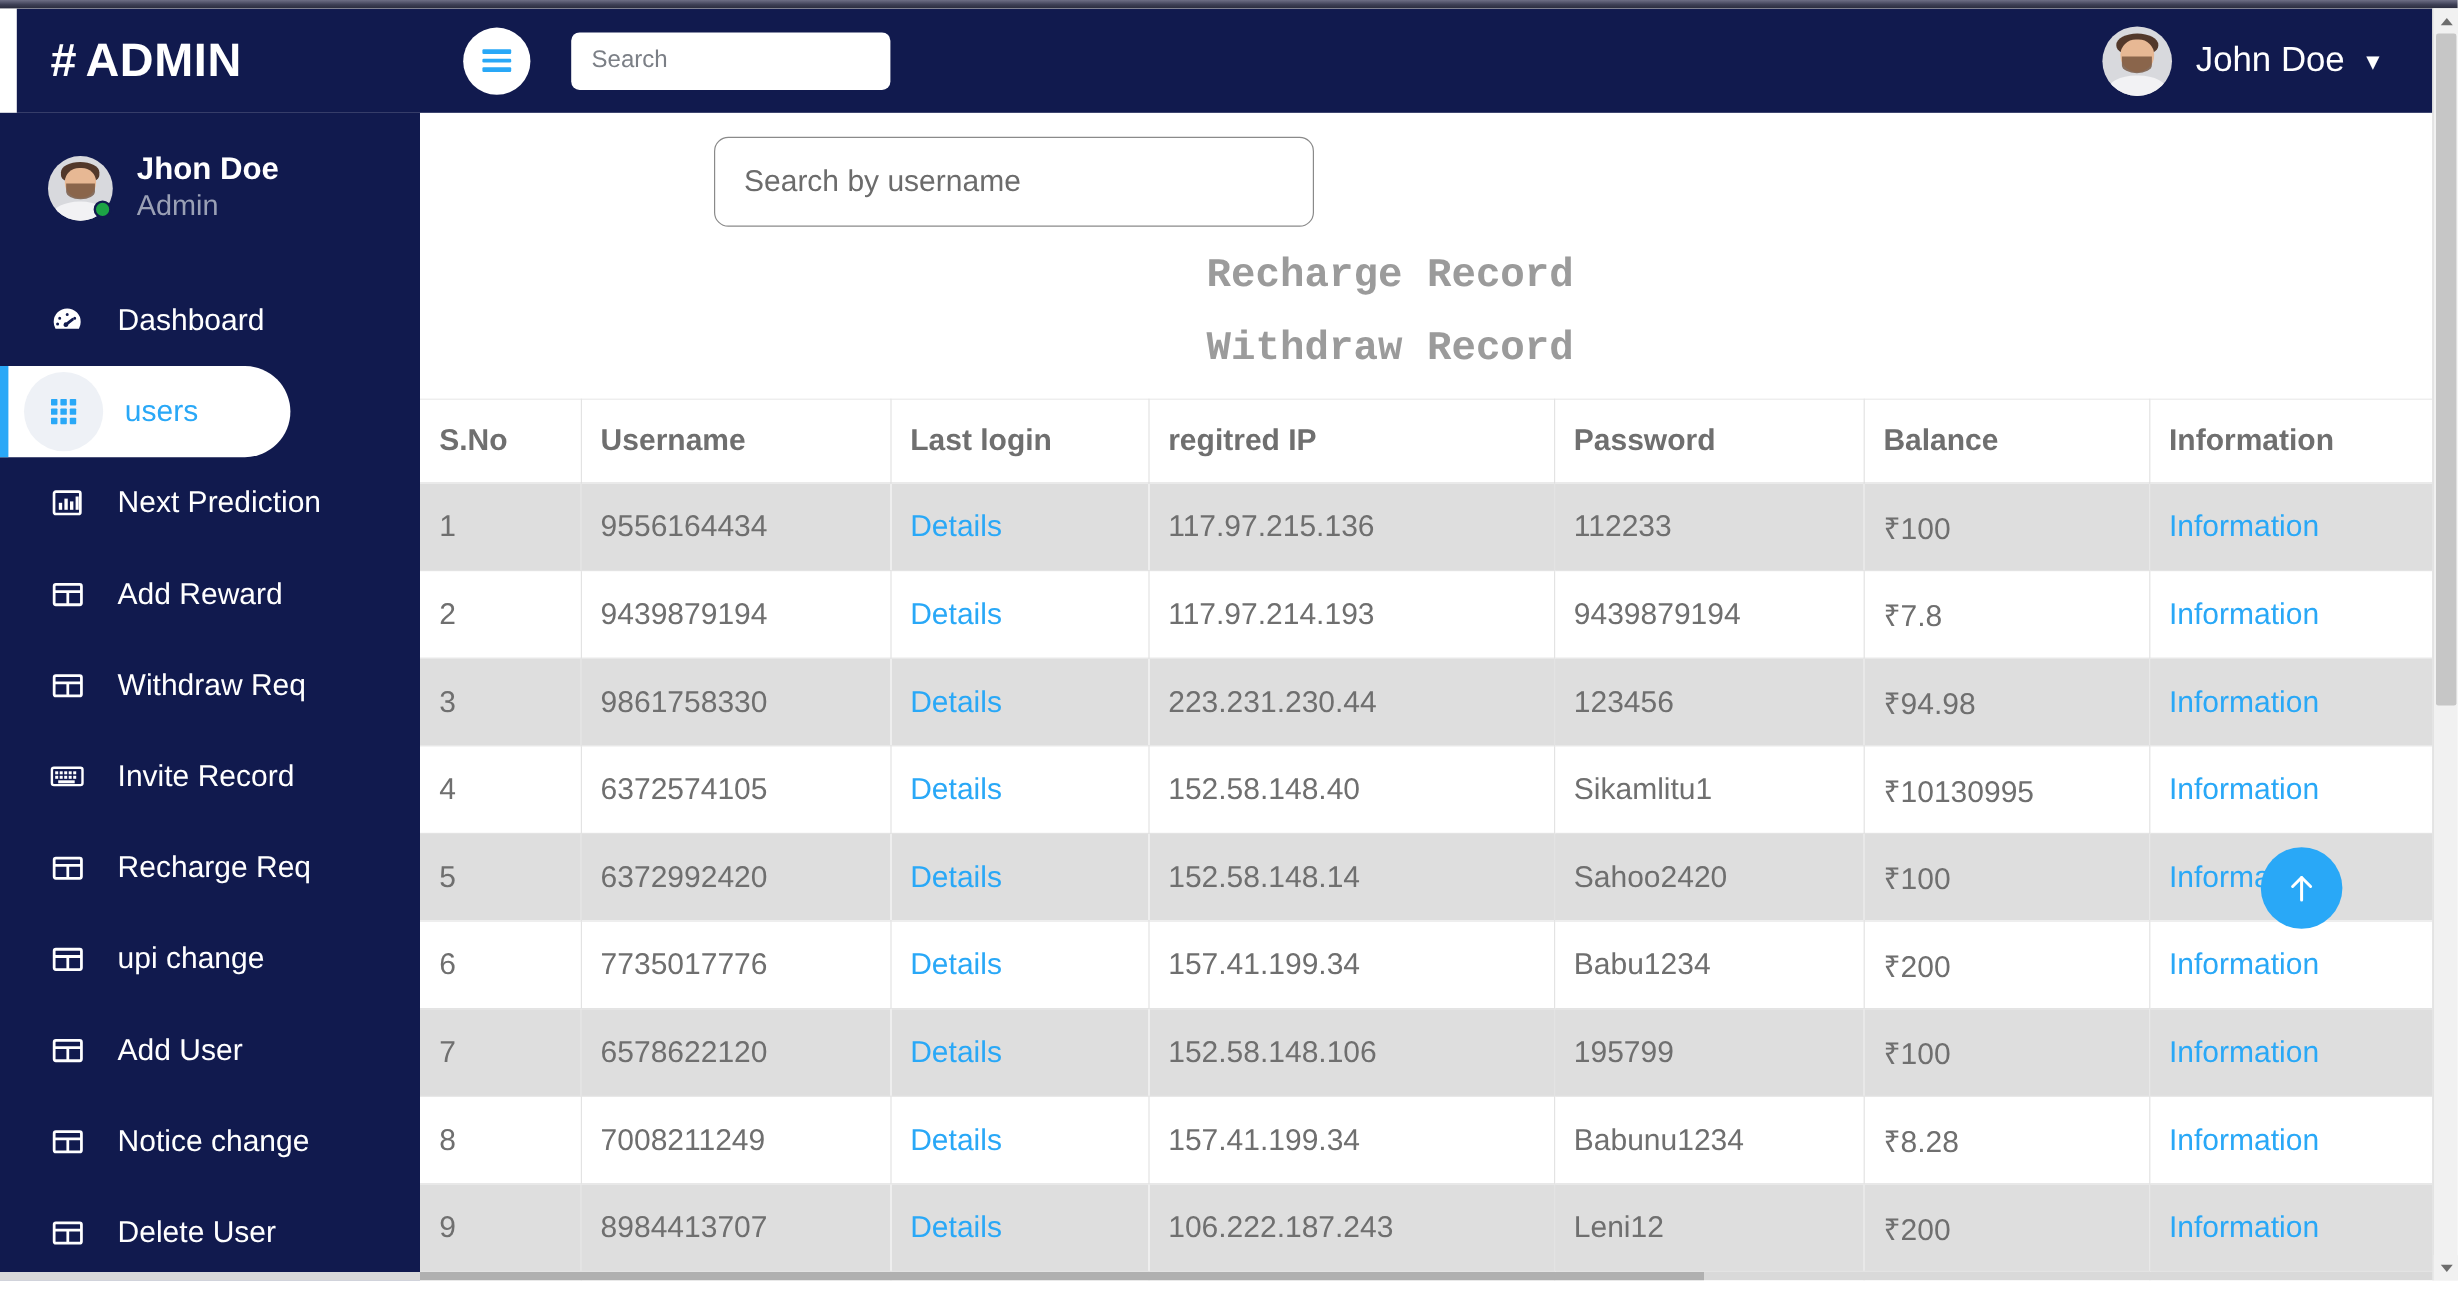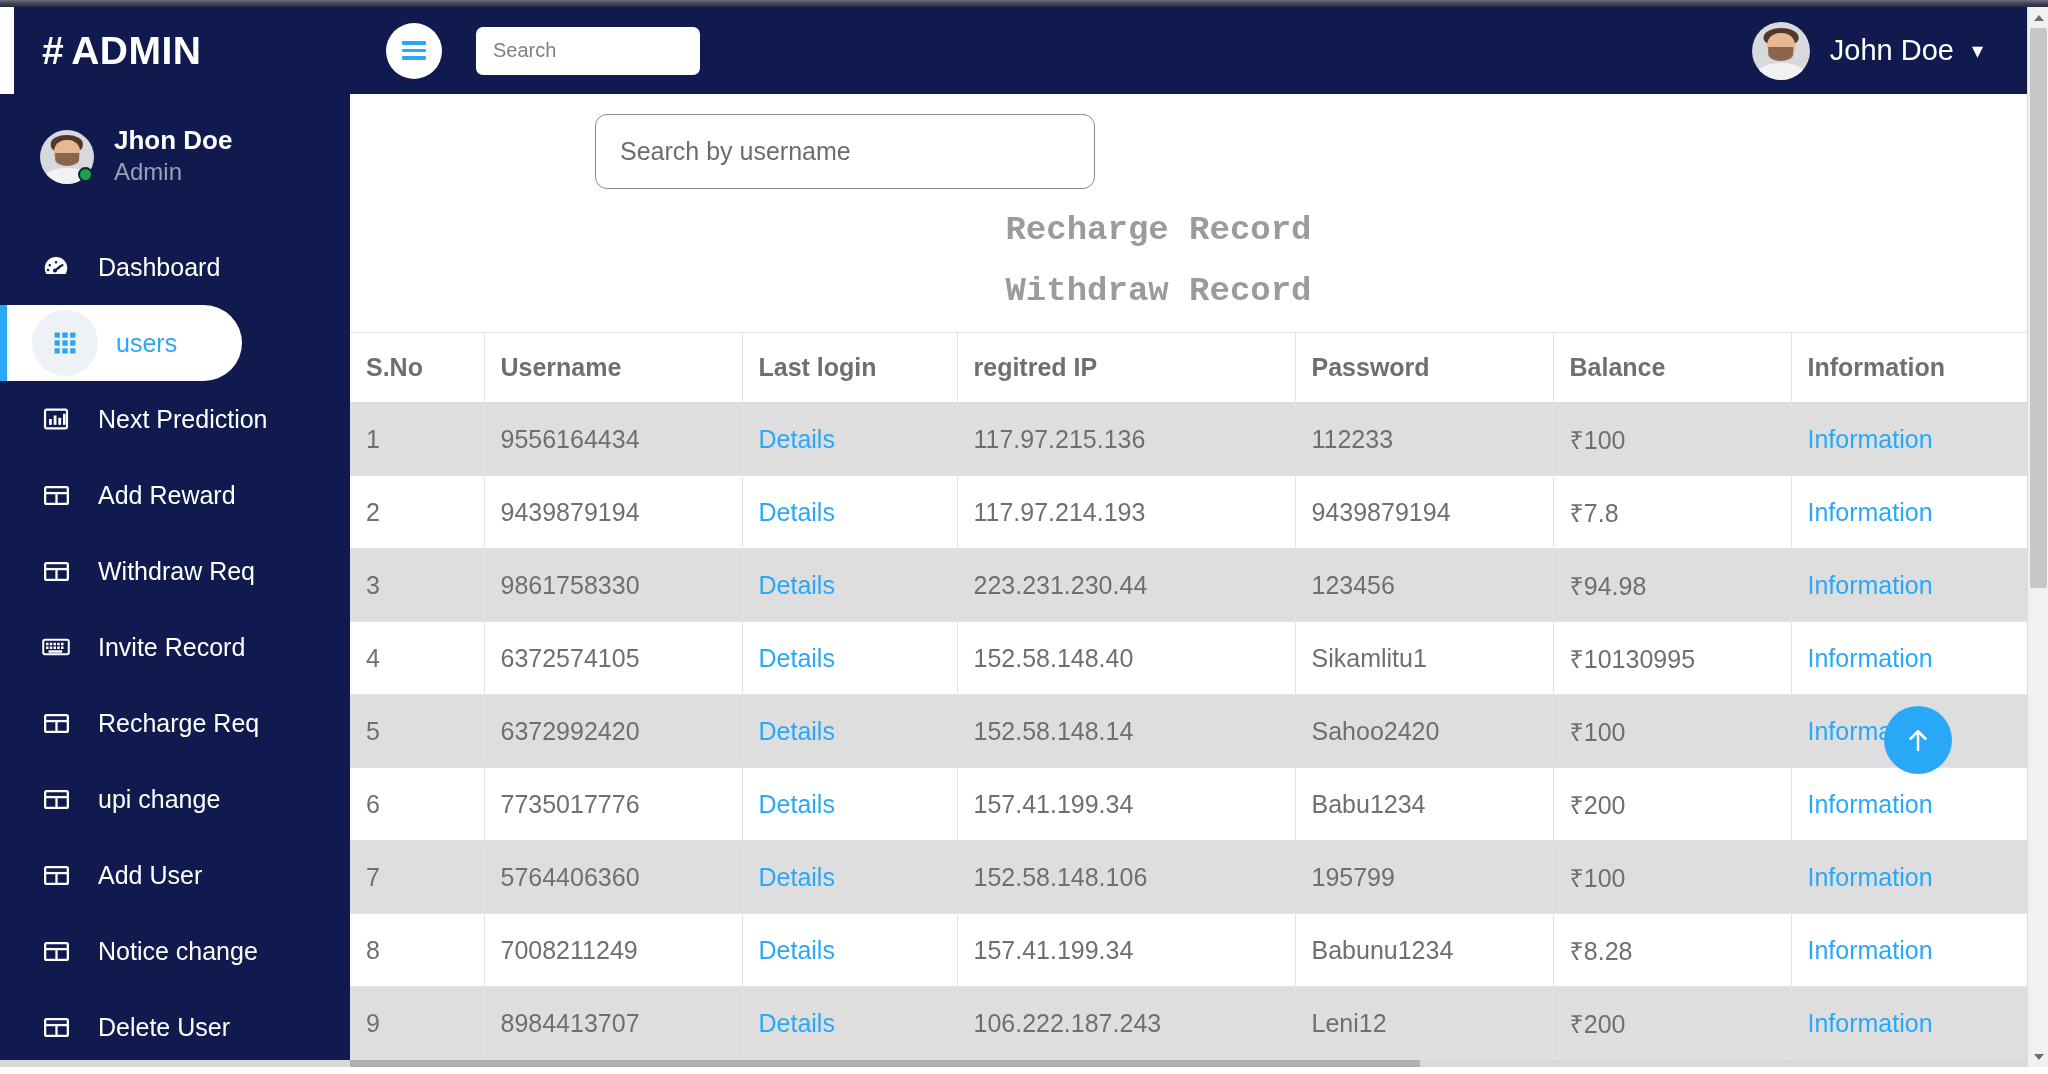--- a/index.html
+++ b/index.html
@@ -68,21 +68,21 @@
   .hamburger .bars i {
     display: block;
     width: 24px; height: 3.4px;
     background: #29a8f7;
     margin: 4.2px 0;
     border-radius: 1px;
   }
 
   .topsearch {
     margin-left: 34px;
-    width: 224px;
+    width: 266px;
     height: 48px;
     border-radius: 7px;
     background: #fff;
     border: none;
     outline: none;
     font-size: 20px;
     color: #444;
     padding: 0 17px;
     font-family: "Liberation Sans", sans-serif;
   }
@@ -212,21 +212,21 @@
     justify-content: center;
     margin-right: 22px;
   }
   .nav-item .nav-label { white-space: nowrap; }
 
   .nav-item.active {
     background: #ffffff;
     border-top-right-radius: 42px;
     border-bottom-right-radius: 42px;
     margin-right: 108px;
-    padding-left: 14px;
+    padding-left: 2px;
   }
   .nav-item.active .nav-label { color: #29a8f7; }
   .nav-item.active::before {
     content: "";
     position: absolute;
     left: 0; top: 0;
     width: 7px; height: 100%;
     background: #29a8f7;
   }
   .nav-item.active .nav-ico {
@@ -679,21 +679,21 @@
             <td>6</td>
             <td>7735017776</td>
             <td class="link"><span class="celllink">Details</span></td>
             <td>157.41.199.34</td>
             <td>Babu1234</td>
             <td>₹200</td>
             <td class="link"><span class="celllink">Information</span></td>
           </tr>
           <tr class="odd">
             <td>7</td>
-            <td>5764406360</td>
+            <td>6578622120</td>
             <td class="link"><span class="celllink">Details</span></td>
             <td>152.58.148.106</td>
             <td>195799</td>
             <td>₹100</td>
             <td class="link"><span class="celllink">Information</span></td>
           </tr>
           <tr class="even">
             <td>8</td>
             <td>7008211249</td>
             <td class="link"><span class="celllink">Details</span></td>

